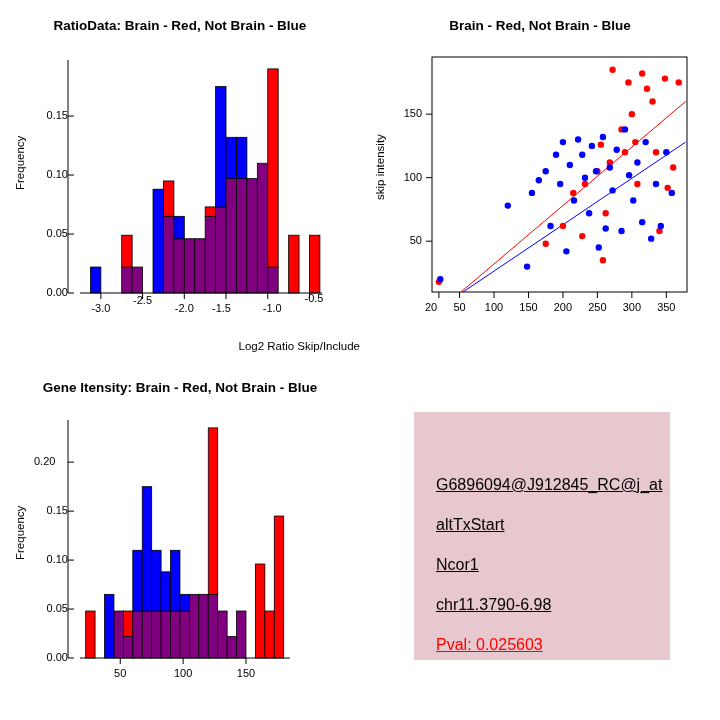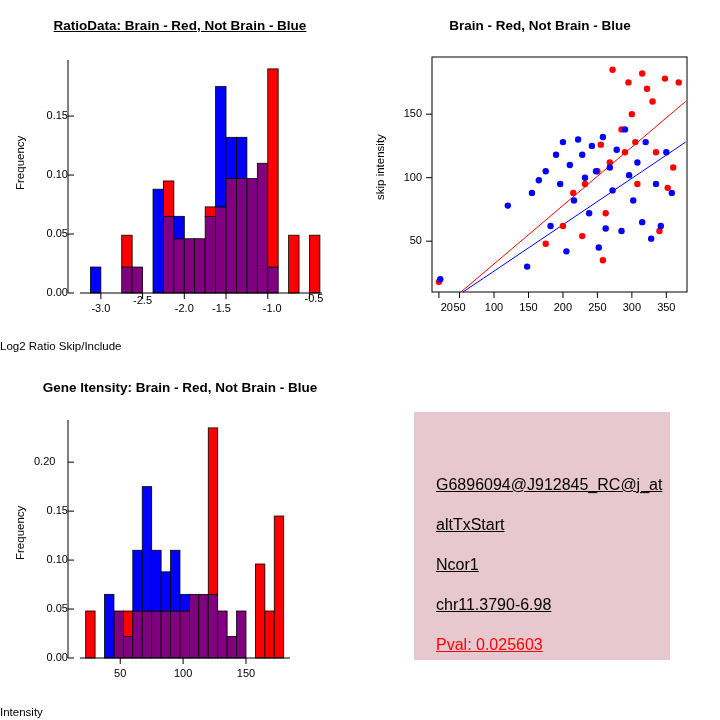--- a/index.html
+++ b/index.html
@@ -19,21 +19,21 @@
     position: absolute;
   }
   .panel-title {
     font-weight: bold;
     font-size: 13.5px;
     text-align: center;
     white-space: nowrap;
   }
   .axis-label {
     font-size: 11.5px;
-    text-align: left;
+    text-align: right;
   }
   .y-axis-label {
     font-size: 11.5px;
     position: absolute;
     transform-origin: 0 0;
     transform: rotate(-90deg);
     white-space: nowrap;
   }
   .tick-label {
     font-size: 11px;
@@ -58,21 +58,21 @@
     text-decoration: underline;
   }
   .info-pval {
     color: #ff0000;
   }
 </style>
 </head>
 <body>
 
 <div class="panel" style="left:0; top:0; width:360px; height:360px;">
-  <div class="panel-title" style="position:absolute; left:0; top:18px; width:360px;text-decoration:underline;">RatioData: Brain - Red, Not Brain - Blue</div>
+  <div class="panel-title" style="position:absolute; left:0; top:18px; width:360px;">RatioData: Brain - Red, Not Brain - Blue</div>
 
   <div class="y-axis-label" style="left:14px; top:190px;">Frequency</div>
 
   <div class="axis-label" style="position:absolute; left:0; top:340px; width:360px;">Log2 Ratio Skip/Include</div>
 
   <div class="plotbox" style="left:60px; top:55px; width:275px; height:245px;">
     <svg id="svg-ratio" width="275" height="245" viewBox="0 0 275 245">
       <g id="ratio-bars">
           <rect x="61.724137931034484" y="212.05128205128204" width="10.431034482758626" height="25.948717948717956" fill="#800080" stroke="#000" stroke-width="0.8"></rect>
           <rect x="61.724137931034484" y="180.2051282051282" width="10.431034482758626" height="31.84615384615384" fill="#ff0000" stroke="#000" stroke-width="0.8"></rect>
@@ -222,40 +222,39 @@
           <line x1="175.40540540540542" y1="240" x2="175.40540540540542" y2="246" stroke="#000" stroke-width="1"></line>
           <line x1="209.86486486486487" y1="240" x2="209.86486486486487" y2="246" stroke="#000" stroke-width="1"></line>
           <line x1="244.32432432432435" y1="240" x2="244.32432432432435" y2="246" stroke="#000" stroke-width="1"></line>
           <line x1="4" y1="189.1891891891892" x2="10" y2="189.1891891891892" stroke="#000" stroke-width="1"></line>
           <line x1="4" y1="125.67567567567566" x2="10" y2="125.67567567567566" stroke="#000" stroke-width="1"></line>
           <line x1="4" y1="62.16216216216216" x2="10" y2="62.16216216216216" stroke="#000" stroke-width="1"></line>
         </g>
     </svg>
   </div>
   <div id="scatter-ticklabels">
-      <div class="tick-label" style="left: 64.8919px; top: 301px; width: 28px; text-align: right;">20</div>
+      <div class="tick-label" style="left: 64.8919px; top: 301px; width: 28px; text-align: left;">20</div>
       <div class="tick-label" style="left: 85.5676px; top: 301px; width: 28px; text-align: center;">50</div>
       <div class="tick-label" style="left: 120.027px; top: 301px; width: 28px; text-align: center;">100</div>
       <div class="tick-label" style="left: 154.486px; top: 301px; width: 28px; text-align: center;">150</div>
       <div class="tick-label" style="left: 188.946px; top: 301px; width: 28px; text-align: center;">200</div>
       <div class="tick-label" style="left: 223.405px; top: 301px; width: 28px; text-align: center;">250</div>
       <div class="tick-label" style="left: 257.865px; top: 301px; width: 28px; text-align: center;">300</div>
       <div class="tick-label" style="left: 292.324px; top: 301px; width: 28px; text-align: center;">350</div>
       <div class="tick-label" style="left: 30px; top: 234.189px; width: 32px; text-align: right;">50</div>
       <div class="tick-label" style="left: 30px; top: 170.676px; width: 32px; text-align: right;">100</div>
       <div class="tick-label" style="left: 30px; top: 107.162px; width: 32px; text-align: right;">150</div>
     </div>
 </div>
 
 <div class="panel" style="left:0; top:360px; width:360px; height:360px;">
   <div class="panel-title" style="position:absolute; left:0; top:20px; width:360px;">Gene Itensity: Brain - Red, Not Brain - Blue</div>
 
   <div class="y-axis-label" style="left:14px; top:200px;">Frequency</div>
 
-  <div class="axis-label" style="position:absolute; left:0; top:346px; width:360px;">Intensity</div>
 
   <div class="plotbox" style="left:60px; top:55px; width:275px; height:250px;">
     <svg id="svg-gene" width="275" height="250" viewBox="0 0 275 250">
       <g id="gene-bars">
           <rect x="25.65868263473054" y="196" width="9.431137724550894" height="47" fill="#ff0000" stroke="#000" stroke-width="0.8"></rect>
           <rect x="53.952095808383234" y="196" width="9.431137724550894" height="47" fill="#800080" stroke="#000" stroke-width="0.8"></rect>
           <rect x="63.38323353293413" y="221.45833333333334" width="9.431137724550894" height="21.541666666666657" fill="#800080" stroke="#000" stroke-width="0.8"></rect>
           <rect x="63.38323353293413" y="196" width="9.431137724550894" height="25.458333333333343" fill="#ff0000" stroke="#000" stroke-width="0.8"></rect>
           <rect x="72.81437125748502" y="196" width="9.431137724550908" height="47" fill="#800080" stroke="#000" stroke-width="0.8"></rect>
           <rect x="72.81437125748502" y="135.29166666666666" width="9.431137724550908" height="60.70833333333334" fill="#0000ff" stroke="#000" stroke-width="0.8"></rect>

